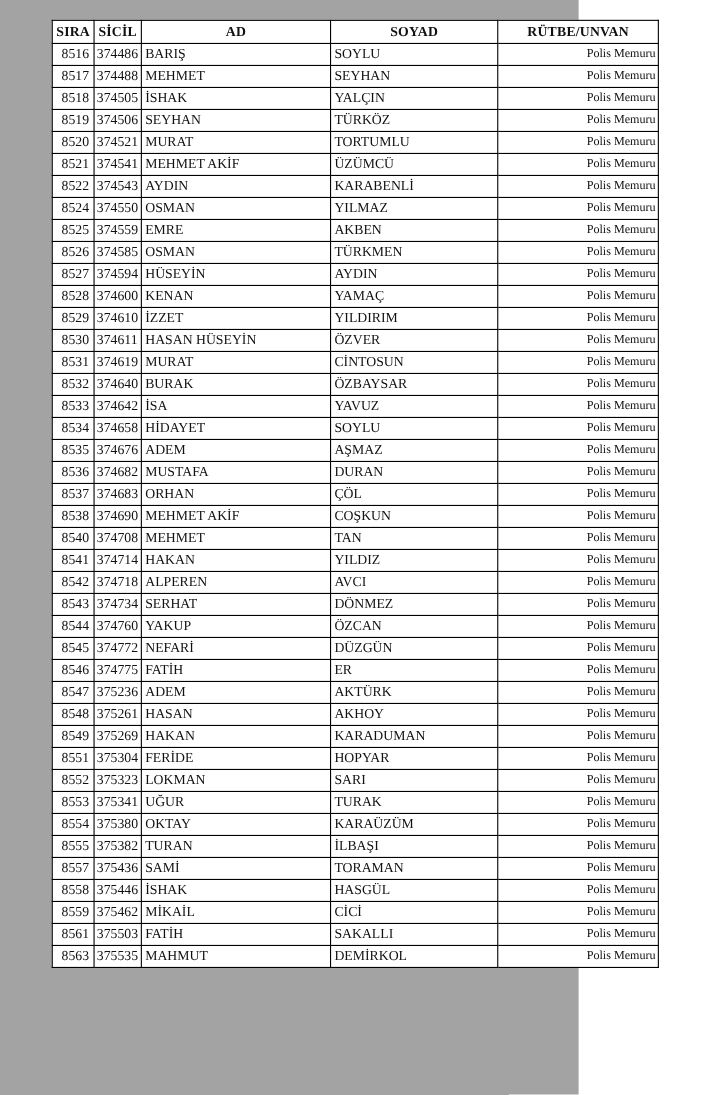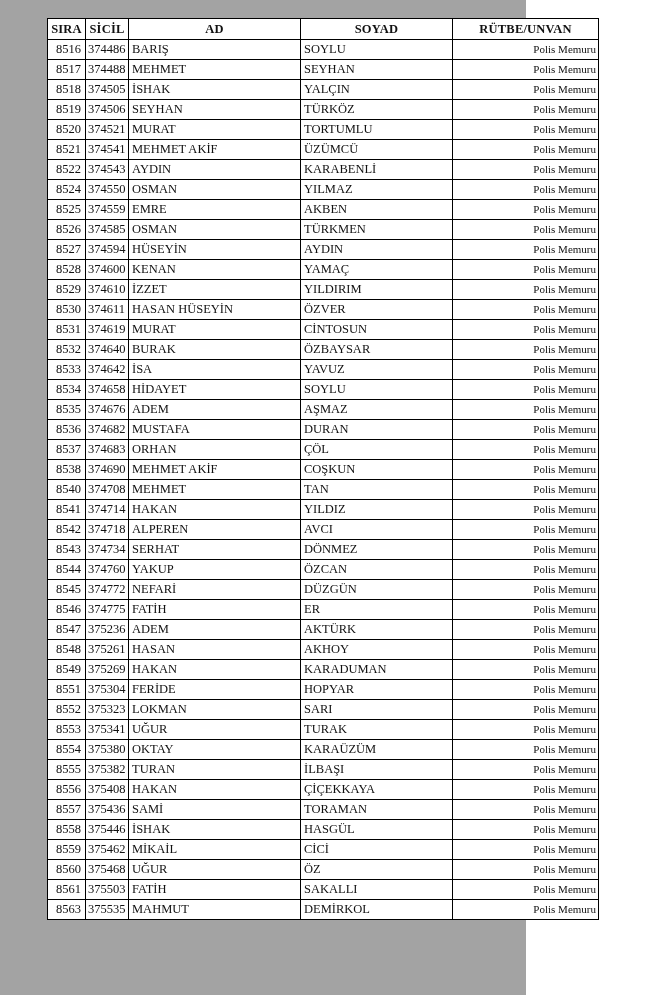--- a/index.html
+++ b/index.html
@@ -354,27 +354,20 @@
           <td class="cell-rutbe">Polis Memuru</td>
         </tr>
         <tr>
           <td class="cell-sira">8555</td>
           <td class="cell-sicil">375382</td>
           <td class="cell-ad">TURAN</td>
           <td class="cell-soyad">İLBAŞI</td>
           <td class="cell-rutbe">Polis Memuru</td>
         </tr>
         <tr>
-          <td class="cell-sira">8556</td>
-          <td class="cell-sicil">375408</td>
-          <td class="cell-ad">HAKAN</td>
-          <td class="cell-soyad">ÇİÇEKKAYA</td>
-          <td class="cell-rutbe">Polis Memuru</td>
-        </tr>
-        <tr>
           <td class="cell-sira">8557</td>
           <td class="cell-sicil">375436</td>
           <td class="cell-ad">SAMİ</td>
           <td class="cell-soyad">TORAMAN</td>
           <td class="cell-rutbe">Polis Memuru</td>
         </tr>
         <tr>
           <td class="cell-sira">8558</td>
           <td class="cell-sicil">375446</td>
           <td class="cell-ad">İSHAK</td>
@@ -382,27 +375,20 @@
           <td class="cell-rutbe">Polis Memuru</td>
         </tr>
         <tr>
           <td class="cell-sira">8559</td>
           <td class="cell-sicil">375462</td>
           <td class="cell-ad">MİKAİL</td>
           <td class="cell-soyad">CİCİ</td>
           <td class="cell-rutbe">Polis Memuru</td>
         </tr>
         <tr>
-          <td class="cell-sira">8560</td>
-          <td class="cell-sicil">375468</td>
-          <td class="cell-ad">UĞUR</td>
-          <td class="cell-soyad">ÖZ</td>
-          <td class="cell-rutbe">Polis Memuru</td>
-        </tr>
-        <tr>
           <td class="cell-sira">8561</td>
           <td class="cell-sicil">375503</td>
           <td class="cell-ad">FATİH</td>
           <td class="cell-soyad">SAKALLI</td>
           <td class="cell-rutbe">Polis Memuru</td>
         </tr>
         <tr>
           <td class="cell-sira">8563</td>
           <td class="cell-sicil">375535</td>
           <td class="cell-ad">MAHMUT</td>

